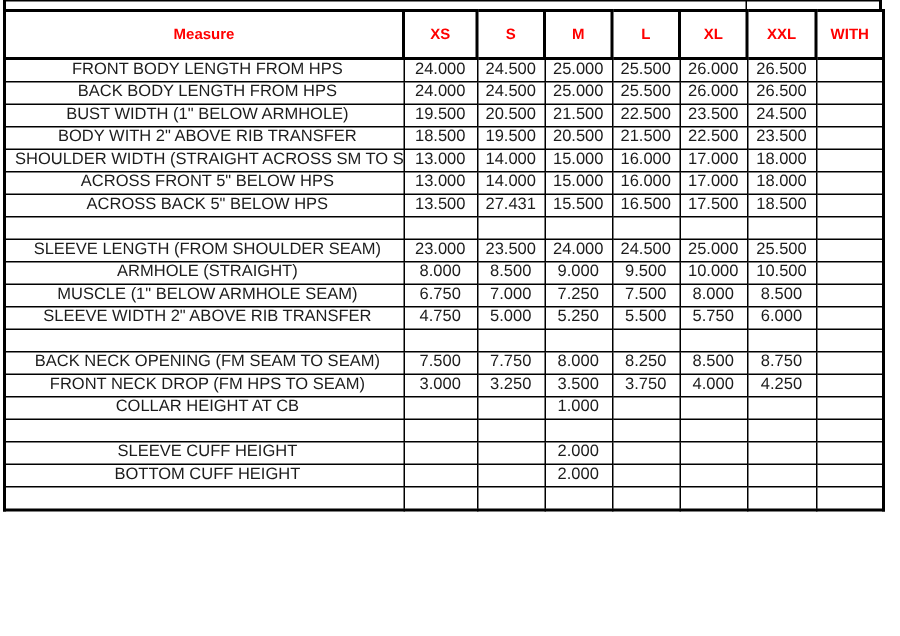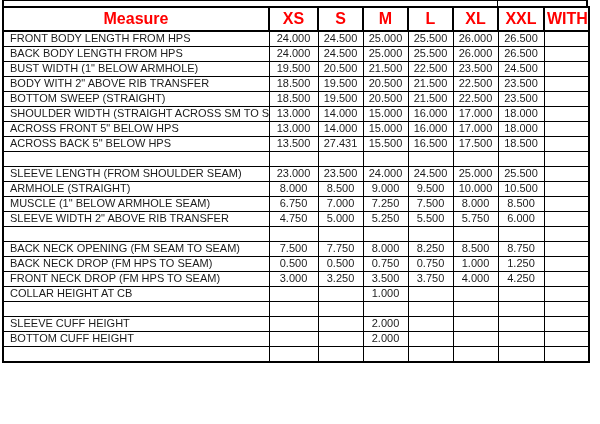--- a/index.html
+++ b/index.html
@@ -16,42 +16,42 @@
     position: absolute;
     left: 2px;
     top: 6px;
     width: 586px;
     border-collapse: collapse;
     table-layout: fixed;
     border: 2px solid var(--grid, #000);
   }
   th {
     border: 2px solid var(--grid, #000);
-    height: 20px;
-    font-size: 16px;
+    height: 32px;
+    font-size: 10px;
     font-weight: bold;
     text-align: center;
     vertical-align: middle;
     padding: 2px;
     color: var(--header-red, #ff0000);
     background: #ffffff;
   }
   td {
     border: 1px solid var(--grid, #000);
     height: 15px;
     font-size: 11px;
     line-height: 13px;
     vertical-align: middle;
     padding: 0 2px;
     color: var(--ink, #1c1c1c);
     background: #ffffff;
     white-space: nowrap;
     overflow: hidden;
   }
-  td.measure { text-align: left; padding-left: 6px; }
+  td.measure { text-align: center; padding-left: 6px; }
   td.val { text-align: center; }
   tr.partial td { height: 16px; border-bottom: none; }
   
   .tick { position: absolute; background: var(--grid, #000); }
   .tick-top     { left: 2px;   top: 0; width: 586px; height: 1px; }
   .tick-left    { left: 2px;   top: 0; width: 2px;   height: 7px; }
   .tick-mid     { left: 497px; top: 0; width: 1px;   height: 7px; }
   .tick-right   { left: 586px; top: 0; width: 2px;   height: 7px; }
 </style>
 </head>
@@ -122,30 +122,20 @@
           <td class="measure">BODY WITH 2" ABOVE RIB TRANSFER</td>
           <td class="val">18.500</td>
           <td class="val">19.500</td>
           <td class="val">20.500</td>
           <td class="val">21.500</td>
           <td class="val">22.500</td>
           <td class="val">23.500</td>
           <td class="val"></td>
         </tr>
         <tr>
-          <td class="measure">BOTTOM SWEEP (STRAIGHT)</td>
-          <td class="val">18.500</td>
-          <td class="val">19.500</td>
-          <td class="val">20.500</td>
-          <td class="val">21.500</td>
-          <td class="val">22.500</td>
-          <td class="val">23.500</td>
-          <td class="val"></td>
-        </tr>
-        <tr>
           <td class="measure">SHOULDER WIDTH (STRAIGHT ACROSS SM TO SM)</td>
           <td class="val">13.000</td>
           <td class="val">14.000</td>
           <td class="val">15.000</td>
           <td class="val">16.000</td>
           <td class="val">17.000</td>
           <td class="val">18.000</td>
           <td class="val"></td>
         </tr>
         <tr>
@@ -232,30 +222,20 @@
           <td class="measure">BACK NECK OPENING (FM SEAM TO SEAM)</td>
           <td class="val">7.500</td>
           <td class="val">7.750</td>
           <td class="val">8.000</td>
           <td class="val">8.250</td>
           <td class="val">8.500</td>
           <td class="val">8.750</td>
           <td class="val"></td>
         </tr>
         <tr>
-          <td class="measure">BACK NECK DROP (FM HPS TO SEAM)</td>
-          <td class="val">0.500</td>
-          <td class="val">0.500</td>
-          <td class="val">0.750</td>
-          <td class="val">0.750</td>
-          <td class="val">1.000</td>
-          <td class="val">1.250</td>
-          <td class="val"></td>
-        </tr>
-        <tr>
           <td class="measure">FRONT NECK DROP (FM HPS TO SEAM)</td>
           <td class="val">3.000</td>
           <td class="val">3.250</td>
           <td class="val">3.500</td>
           <td class="val">3.750</td>
           <td class="val">4.000</td>
           <td class="val">4.250</td>
           <td class="val"></td>
         </tr>
         <tr>

